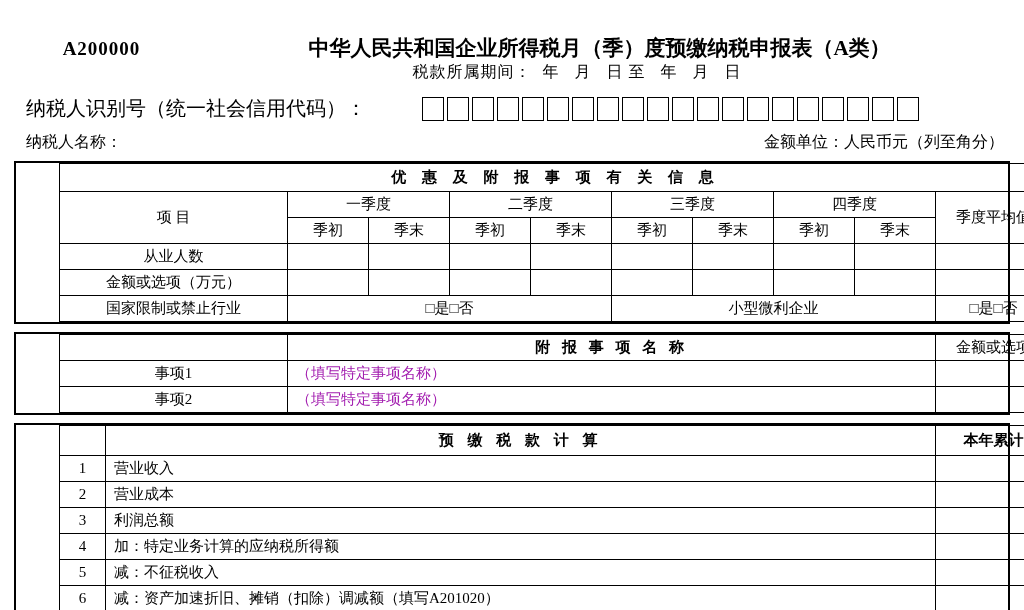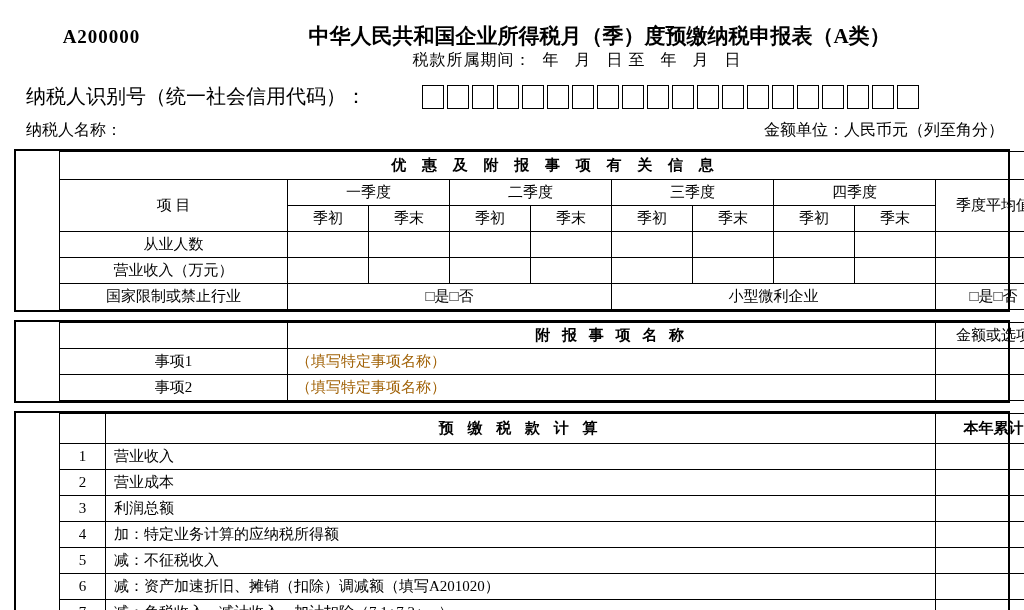--- a/index.html
+++ b/index.html
@@ -19,21 +19,21 @@
     width: 1024px;
     height: 610px;
     box-sizing: border-box;
     padding: 0 14px;
   }
 
   
   .header-row {
     display: flex;
     align-items: flex-start;
-    padding-top: 22px;
+    padding-top: 34px;
   }
   .form-code {
     width: 175px;
     font-size: 19px;
     font-weight: bold;
     text-align: center;
     letter-spacing: 1px;
     padding-top: 4px;
   }
   .title-block {
@@ -115,21 +115,21 @@
     text-align: center;
     font-weight: bold;
     font-size: 17px;
     letter-spacing: 6px;
     height: 28px !important;
   }
   .ctr { text-align: center; }
   .lft { text-align: left; padding-left: 8px !important; }
   .bold { font-weight: bold; }
   .tall { height: 30px !important; }
-  .gray-hint { color: #a16207; }
+  .gray-hint { color: #a21caf; }
 </style>
 </head>
 <body>
 
 <div class="page">
 
   <div class="header-row">
     <div class="form-code">A200000</div>
     <div class="title-block">
       <div class="main-title">中华人民共和国企业所得税月（季）度预缴纳税申报表（A类）</div>
@@ -213,21 +213,21 @@
           <td></td>
           <td></td>
           <td></td>
           <td></td>
           <td></td>
           <td></td>
           <td></td>
           <td></td>
         </tr>
         <tr>
-          <td class="ctr">营业收入（万元）</td>
+          <td class="ctr">金额或选项（万元）</td>
           <td></td>
           <td></td>
           <td></td>
           <td></td>
           <td></td>
           <td></td>
           <td></td>
           <td></td>
           <td></td>
         </tr>

